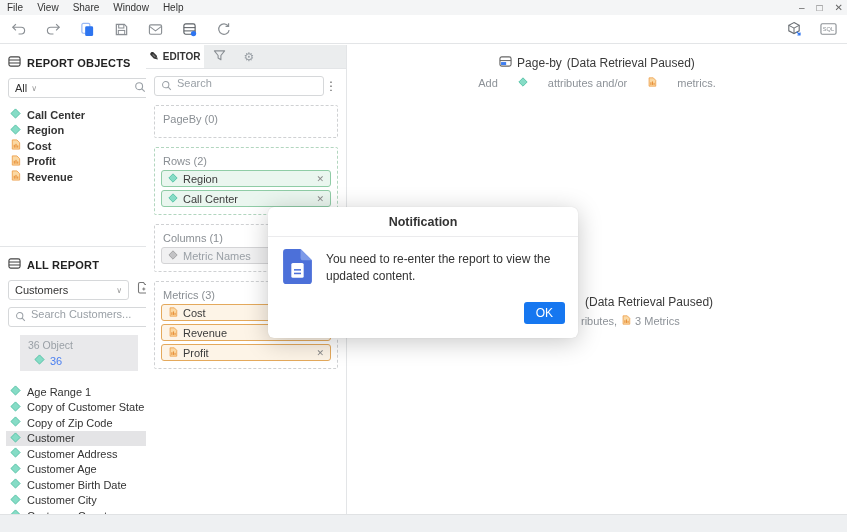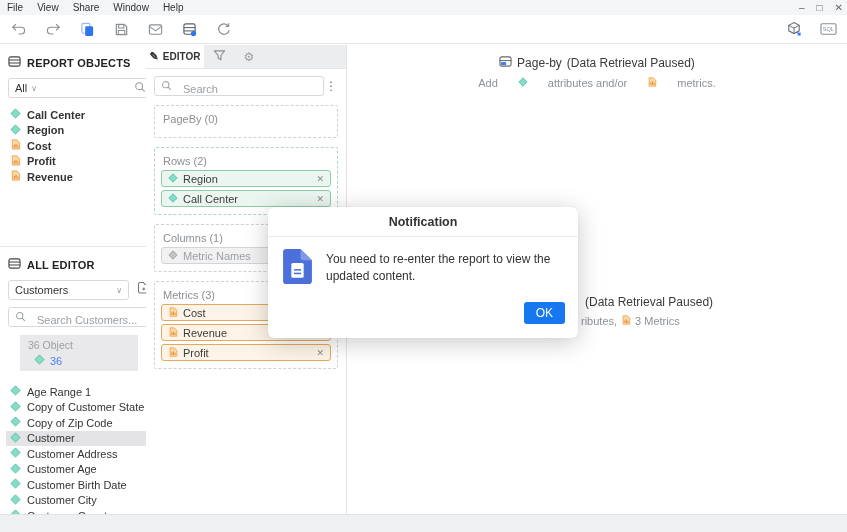--- a/index.html
+++ b/index.html
@@ -32,21 +32,21 @@
   .panel-header { display:flex; align-items:center; gap:6px; font-size:11px; font-weight:bold; color:#222; letter-spacing:.2px; margin:2px 0 8px 0; }
   .select-box { height:20px; border:1px solid #d6d8da; border-radius:3px; display:flex; align-items:center; padding:0 6px; font-size:11px; color:#333; background:#fff; }
   .select-box .chev { margin-left:4px; color:#999; font-size:8px; }
   .select-box .flex { flex:1; }
   .obj-row { display:flex; align-items:center; gap:6px; height:15.5px; font-size:11px; font-weight:bold; color:#333; padding-left:2px; }
   .obj-list { margin-top:9px; }
   .all-row { display:flex; align-items:center; gap:6px; height:15.5px; font-size:11px; color:#333; padding-left:4px; margin:0 -2px; }
   .all-row.selected { background:#e4e4e6; }
   .dropdown-row { display:flex; align-items:center; gap:8px; }
   .dropdown-row .select-box { flex:1; }
-  .search-box { height:20px; border:1px solid #d6d8da; border-radius:3px; display:flex; align-items:flex-end; padding:0 6px; gap:11px; background:#fff; margin-top:7px; }
+  .search-box { height:20px; border:1px solid #d6d8da; border-radius:3px; display:flex; align-items:flex-start; padding:0 6px; gap:5px; background:#fff; margin-top:7px; }
   .search-box input { border:none; outline:none; flex:1; font-size:11px; font-family:"Liberation Sans",sans-serif; color:#333; background:transparent; width:40px; }
   .search-box input::placeholder { color:#9aa0a6; }
   .summary-box { margin:8px 0 0 12px; width:118px; height:36px; background:#e9e9eb; padding:4px 0 0 8px; }
   .summary-box .lbl { font-size:10.5px; color:#9aa0a6; }
   .summary-box .cnt { display:flex; align-items:center; gap:5px; margin:3px 0 0 6px; font-size:11px; color:#4a7ff0; }
   .all-list { margin-top:13px; }
   .v-scrollthumb { position:absolute; right:3px; top:122px; width:5px; height:66px; background:#3d3d3f; border-radius:3px; }
   
   .tabbar { height:24px; background:#ebedee; display:flex; align-items:stretch; border-bottom:1px solid #e3e5e7; }
   .tab-active { width:58px; background:#fff; display:flex; align-items:center; justify-content:center; gap:4px; font-size:10px; font-weight:bold; color:#333; }
@@ -246,21 +246,21 @@
     </div>
 
     <div class="side-section-2">
       <div class="panel-header">
         <span class="ic">
           <svg width="13" height="13" viewBox="0 0 14 14">
               <rect x="1" y="2" width="12" height="10" rx="2" fill="none" stroke="#444" stroke-width="1.2"></rect>
               <line x1="1" y1="5.4" x2="13" y2="5.4" stroke="#444" stroke-width="1.1"></line>
               <line x1="1" y1="8.6" x2="13" y2="8.6" stroke="#444" stroke-width="1.1"></line>
             </svg></span>
-        <span>ALL EDITOR</span>
+        <span>ALL REPORT</span>
       </div>
       <div class="dropdown-row">
         <div class="select-box">
           <span>Customers</span>
           <span class="flex"></span>
           <span class="chev">∨</span>
         </div>
         <span class="ic">
           <svg width="16" height="14" viewBox="0 0 16 14">
               <path d="M1.5 3 q0 -1.5 1.5 -1.5 h3.5 l1.5 2 h5.5 q1.5 0 1.5 1.5 v5.5 q0 1.5 -1.5 1.5 h-10.5 q-1.5 0 -1.5 -1.5 z" fill="none" stroke="#777" stroke-width="1.1"></path>

